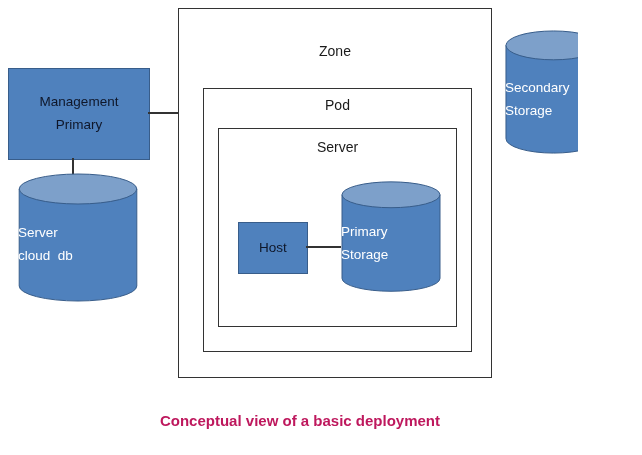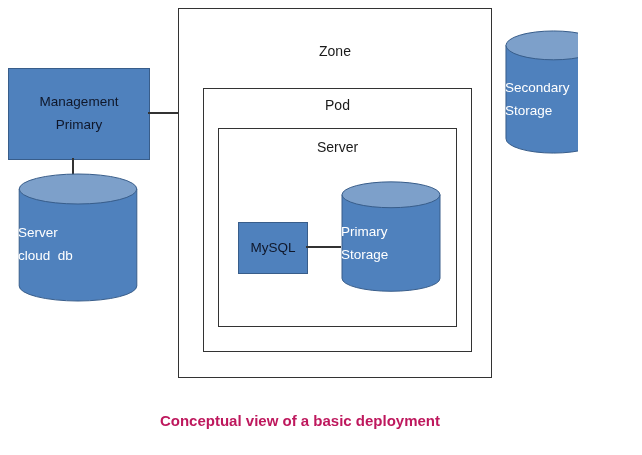--- a/index.html
+++ b/index.html
@@ -89,21 +89,21 @@
 
   <div class="box inner" style="left:203px; top:88px; width:267px; height:262px;">
     <div class="box-label" style="top:8px;">Pod</div>
   </div>
 
   <div class="box inner" style="left:218px; top:128px; width:237px; height:197px;">
     <div class="box-label" style="top:10px;">Server</div>
   </div>
 
   <div class="node" style="left:238px; top:222px; width:68px; height:50px;">
-    <span>MySQL</span>
+    <span>Host</span>
   </div>
 
   <div class="connector" style="left:306px; top:246px; width:35px; height:2px;"></div>
 
   <div class="cylinder" style="left:341px; top:181px; width:100px; height:112px;">
     <svg class="cyl-svg" viewBox="0 0 100 130" preserveAspectRatio="none" aria-hidden="true">
       <path class="cyl-body" d="M1,16 V113 A49,15 0 0 0 99,113 V16 Z" vector-effect="non-scaling-stroke"></path>
       <ellipse class="cyl-top" cx="50" cy="16" rx="49" ry="15" vector-effect="non-scaling-stroke"></ellipse>
     </svg>
     <div class="cyl-label">

